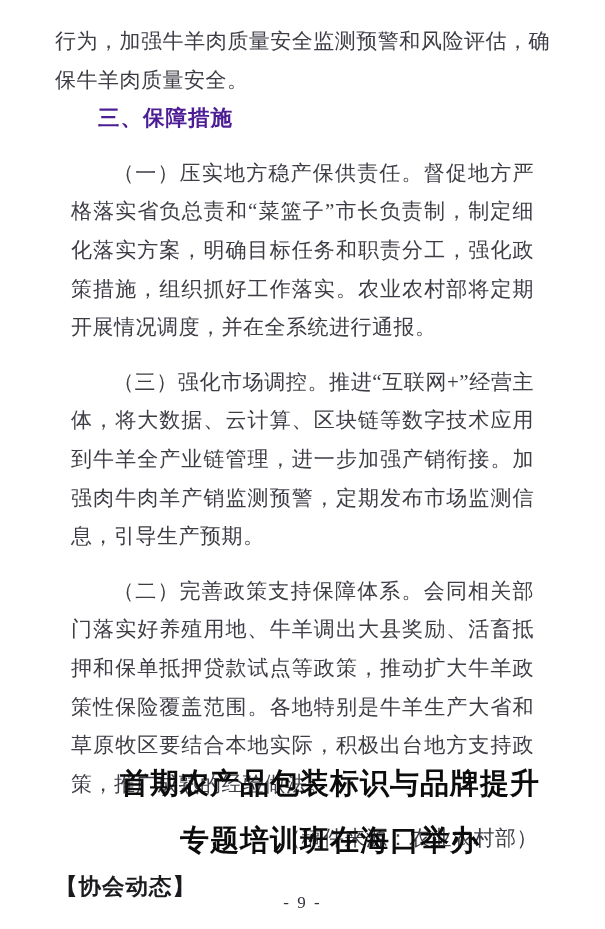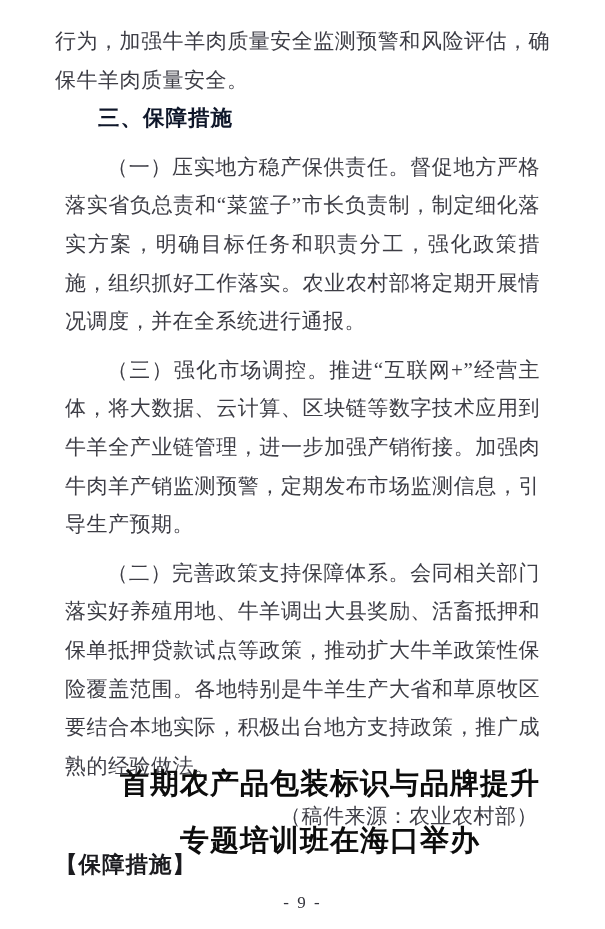--- a/index.html
+++ b/index.html
@@ -24,34 +24,34 @@
   }
   .body-text {
     font-size: 21px;
     line-height: 38.6px;
     color: #3d3d45;
     text-align: justify;
     text-justify: inter-character;
     letter-spacing: 0.5px;
   }
   .para {
-    margin: 10px;
+    margin: 16px;
     text-indent: 2em;
   }
   .para-continuation {
     margin: 0;
     text-indent: 0;
   }
   .section-heading {
     margin: 0;
     font-family: "Liberation Sans", "DejaVu Sans", sans-serif;
     font-weight: bold;
     font-size: 21.5px;
     line-height: 38.6px;
-    color: #0f172a;
+    color: #4c1d95;
     text-indent: 2em;
     letter-spacing: 1px;
   }
   .source-line {
     margin: 12px;
     font-size: 21px;
     line-height: 38.6px;
     color: #3d3d45;
     text-align: right;
     letter-spacing: 0.5px;
@@ -103,21 +103,21 @@
     <h3 class="section-heading">三、保障措施</h3>
 
     <p class="body-text para">（一）压实地方稳产保供责任。督促地方严格落实省负总责和“菜篮子”市长负责制，制定细化落实方案，明确目标任务和职责分工，强化政策措施，组织抓好工作落实。农业农村部将定期开展情况调度，并在全系统进行通报。</p>
 
     <p class="body-text para">（三）强化市场调控。推进“互联网+”经营主体，将大数据、云计算、区块链等数字技术应用到牛羊全产业链管理，进一步加强产销衔接。加强肉牛肉羊产销监测预警，定期发布市场监测信息，引导生产预期。</p>
 
     <p class="body-text para">（二）完善政策支持保障体系。会同相关部门落实好养殖用地、牛羊调出大县奖励、活畜抵押和保单抵押贷款试点等政策，推动扩大牛羊政策性保险覆盖范围。各地特别是牛羊生产大省和草原牧区要结合本地实际，积极出台地方支持政策，推广成熟的经验做法。</p>
 
     <p class="source-line">（稿件来源：农业农村部）</p>
 
-    <p class="section-marker">【保障措施】</p>
+    <p class="section-marker">【协会动态】</p>
 
   </div>
 
   <div class="article-title" style="position:absolute; top:743px; left:0;">
     <div>首期农产品包装标识与品牌提升</div>
     <div>专题培训班在海口举办</div>
   </div>
 
   <div class="page-number">- 9 -</div>
 

